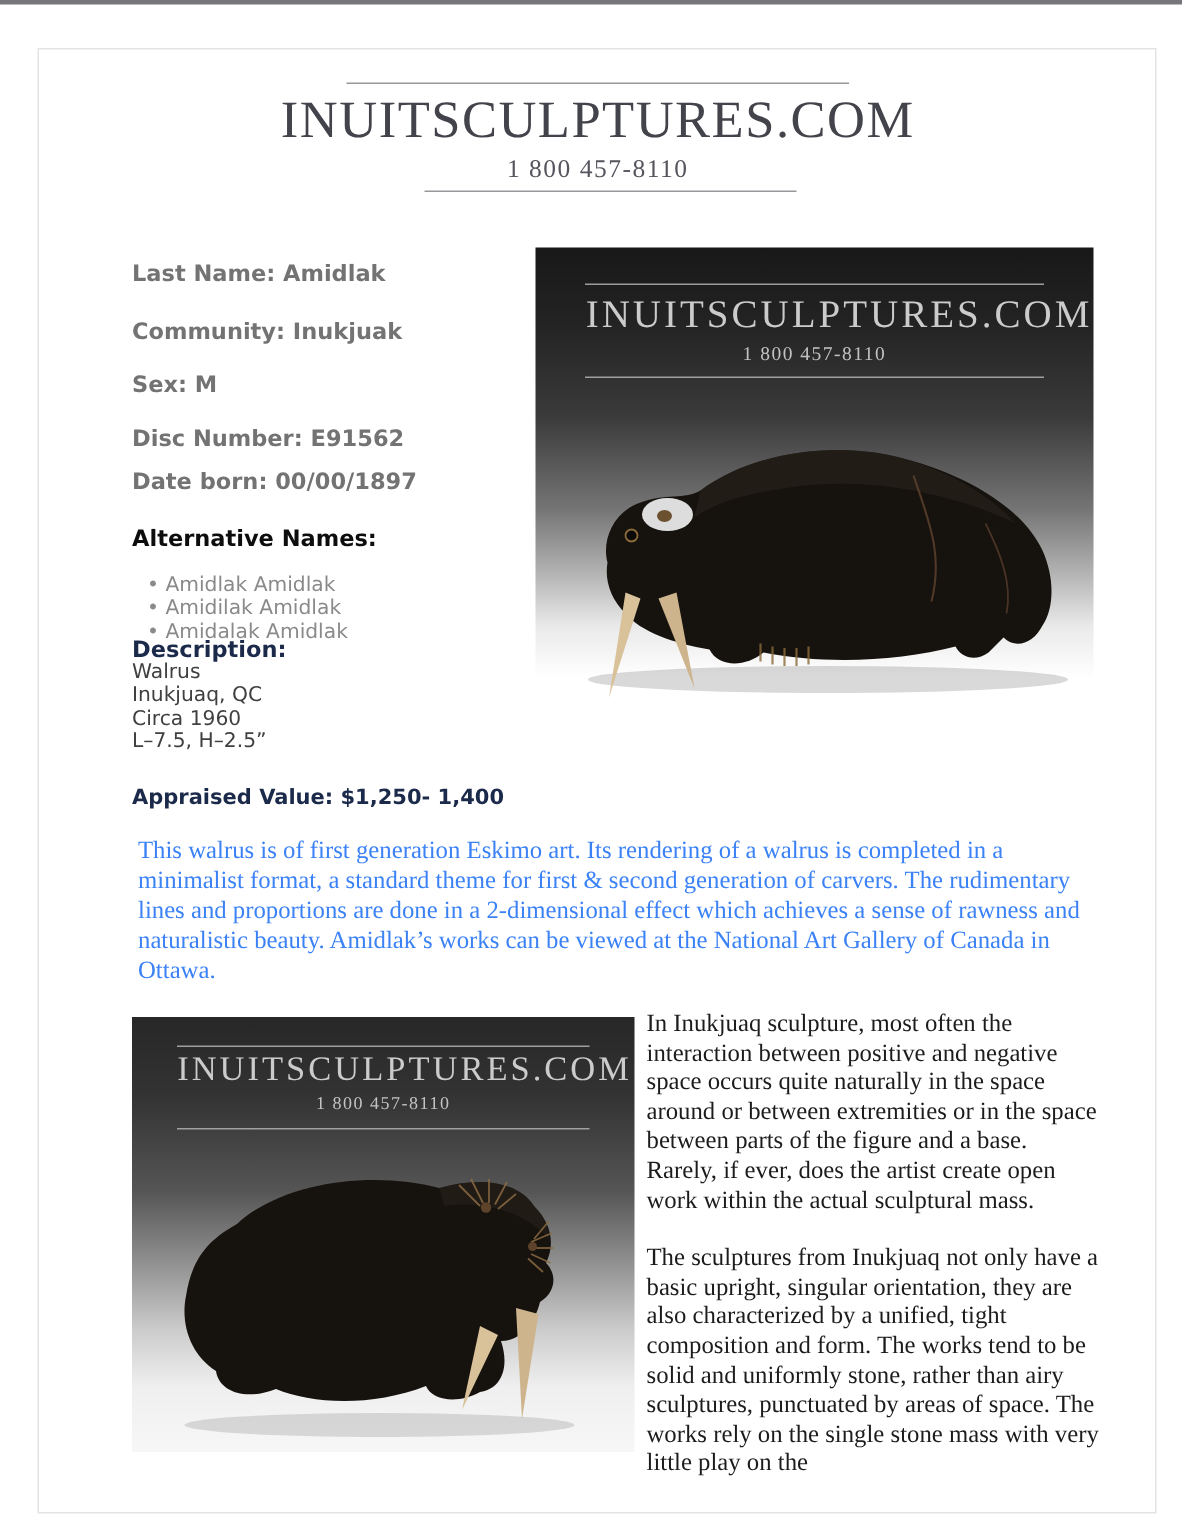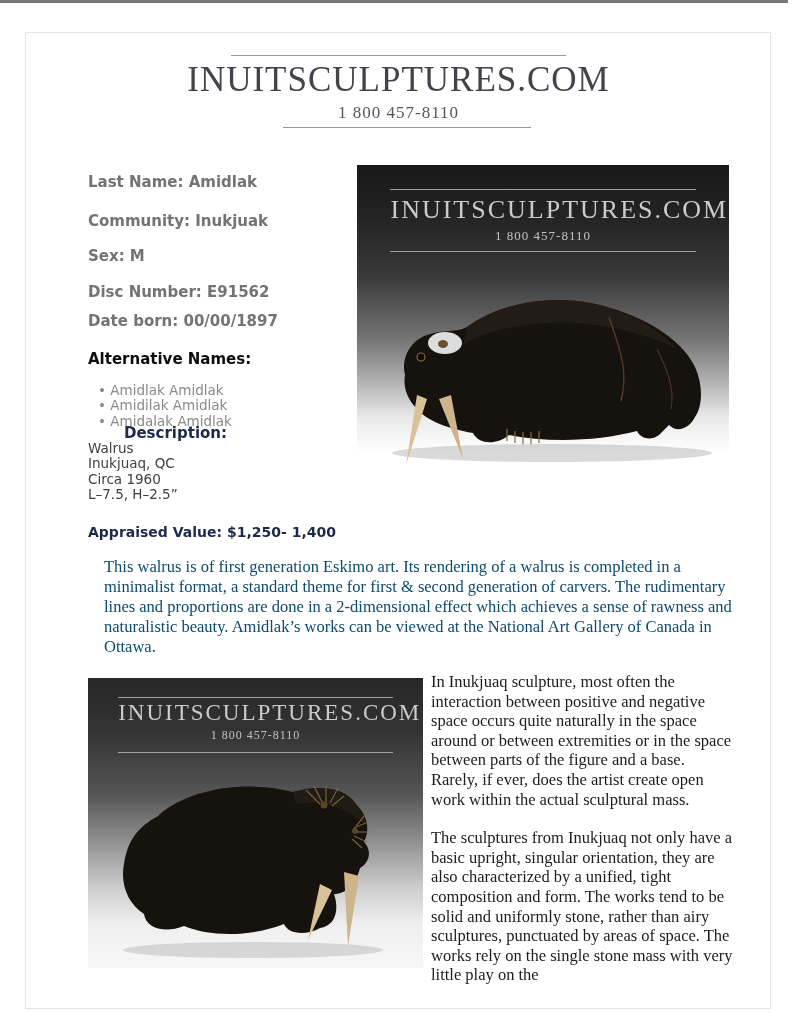--- a/index.html
+++ b/index.html
@@ -26,30 +26,30 @@
   .hdr-line-bottom{position:absolute;left:283px;top:127px;width:248px;height:1px;background:#98989c;}
 
   
   .meta-row{position:absolute;left:88px;font-size:15px;font-weight:bold;color:#737373;}
   .alt-heading{position:absolute;left:88px;top:350px;font-size:15px;font-weight:bold;color:#0d0d0d;}
   .alt-list{position:absolute;left:82px;top:367px;margin:16px;padding:0;list-style:none;}
   .alt-list li{
     font-size:13.5px;line-height:15.3px;color:#8a8a8a;
   }
   .alt-list li::before{content:"• ";color:#8a8a8a;}
-  .desc-heading{position:absolute;left:88px;top:424px;font-size:15px;font-weight:bold;color:#1b2a4a;margin-left:36px;}
+  .desc-heading{position:absolute;left:88px;top:424px;font-size:15px;font-weight:bold;color:#1b2a4a;}
   .desc-lines{position:absolute;left:88px;top:441px;}
   .desc-lines div{font-size:13.5px;line-height:15.3px;color:#404040;}
 
   .appraised{position:absolute;left:88px;top:524px;font-size:14px;font-weight:bold;color:#1b2a4a;}
 
   
   .para1{
-    position:absolute;left:104px;top:557px;width:645px;
-    font-family:"Liberation Serif",serif;font-size:16.5px;line-height:20px;color:#0c4a6e;
+    position:absolute;left:92px;top:557px;width:645px;
+    font-family:"Liberation Serif",serif;font-size:16.5px;line-height:20px;color:#3b82f6;
   }
   .flow{
     position:absolute;left:88px;top:672px;width:645px;
     font-family:"Liberation Serif",serif;font-size:16.5px;line-height:19.6px;color:#1c1c1c;
   }
   .flow p{margin:0 0 19px 0;}
   .flow p:last-child{margin-bottom:0;}
 
   
   .photo{position:relative;overflow:hidden;}

